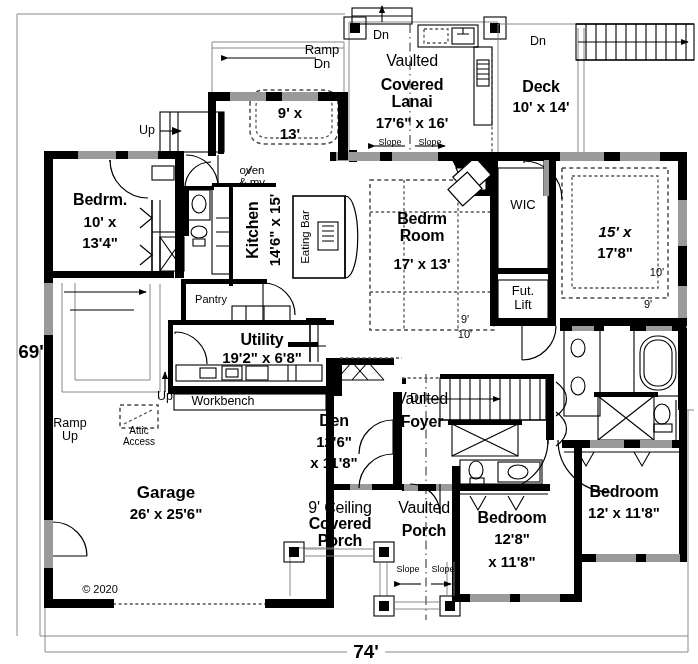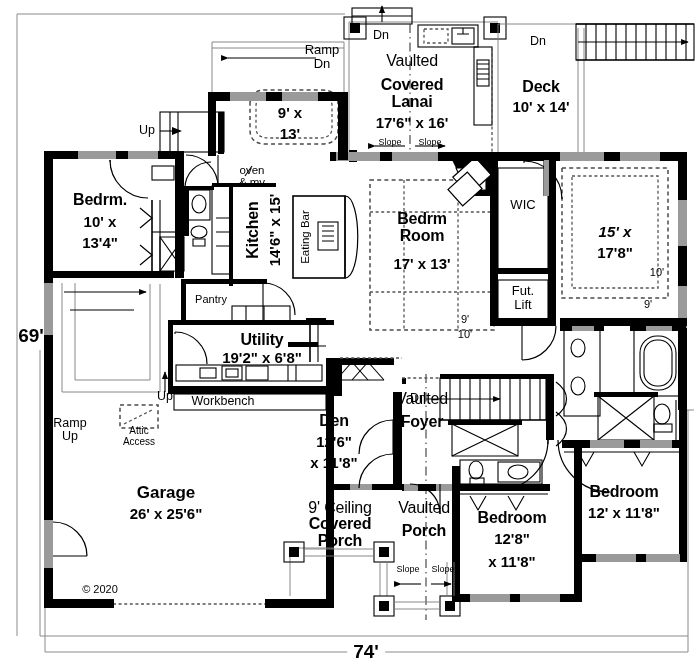--- a/index.html
+++ b/index.html
@@ -530,16 +530,16 @@
   <div class="lbl rm-name" style="left:340px;top:533px;"><span>Covered
 Porch</span></div>
 
   <div class="lbl rm-name" style="left:424px;top:508px;font-weight:normal;">Vaulted</div>
   <div class="lbl rm-name" style="left:424px;top:531px;">Porch</div>
   <div class="lbl tiny" style="left:408px;top:570px;">Slope</div>
   <div class="lbl tiny" style="left:443px;top:570px;">Slope</div>
 
   <div class="lbl copyr" style="left:100px;top:590px;">© 2020</div>
 
-  <div class="lbl dimbig" style="left:31px;top:336px;">69'</div>
+  <div class="lbl dimbig" style="left:31px;top:352px;">69'</div>
   <div class="lbl dimbig" style="left:366px;top:652px;background:#fff;padding:0 6px;">74'</div>
 
 </div>
 
 </body></html>

